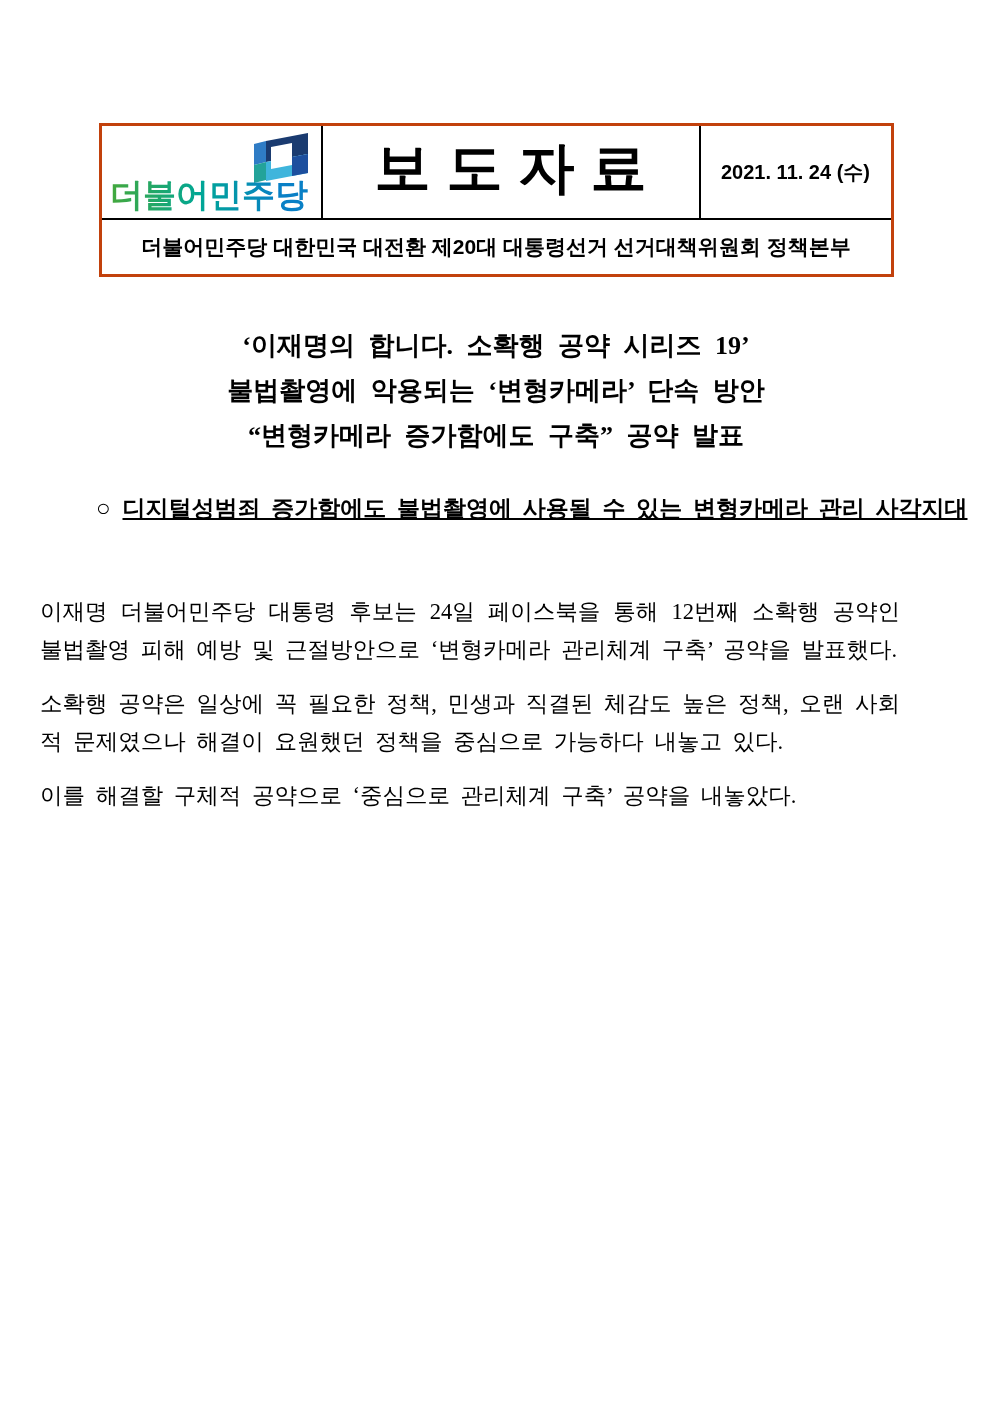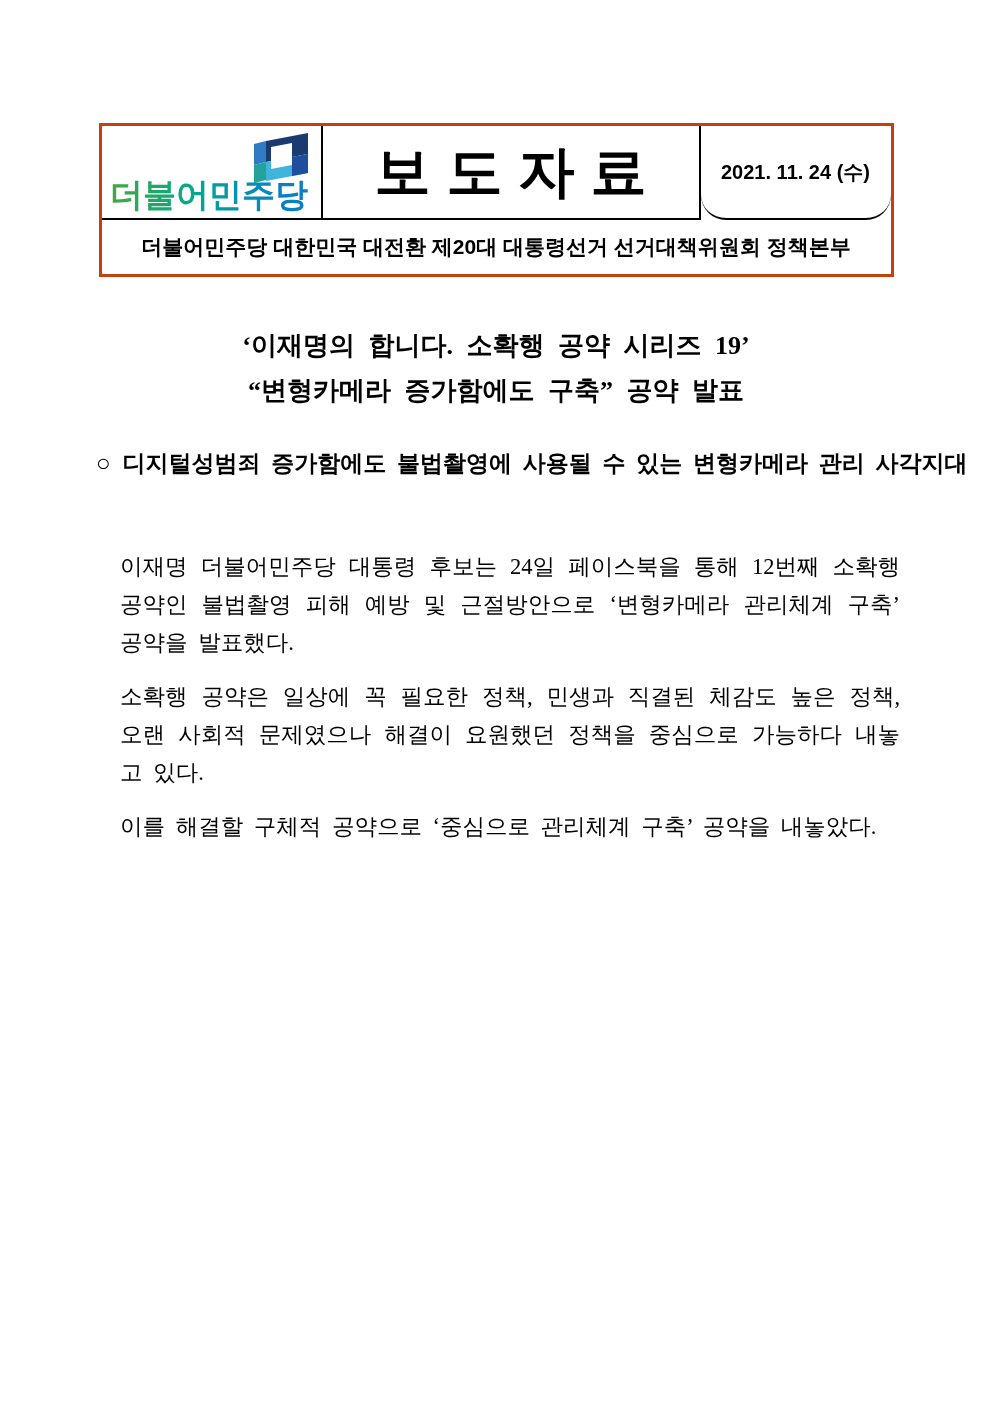--- a/index.html
+++ b/index.html
@@ -22,29 +22,29 @@
     border: 3px solid #c2410c;
     display: grid;
     grid-template-columns: 221px 378px 1fr;
     grid-template-rows: 94px 54px;
   }
   .hcell { box-sizing: border-box; }
   .logo-cell { border-right: 2px solid #000; border-bottom: 2px solid #000; position: relative; overflow: hidden; }
   .title-cell {
     border-right: 2px solid #000; border-bottom: 2px solid #000;
     display: flex; align-items: center; justify-content: center;
-    font-family: Liberation Sans, sans-serif;
+    font-family: Liberation Mono, monospace;
     font-weight: 900; font-size: 56px; letter-spacing: 16px; text-indent: 16px;
     line-height: 1;
   }
   .date-cell {
     border-bottom: 2px solid #000;
     display: flex; align-items: center; justify-content: center;
     font-family: "Liberation Sans", sans-serif;
-    font-weight: 700; font-size: 20px; border-radius: 25px;
+    font-weight: 700; font-size: 20px;
   }
   .subtitle-cell {
     grid-column: 1 / 4;
     display: flex; align-items: center; justify-content: center;
     font-family: "Liberation Sans", sans-serif;
     font-weight: 700; font-size: 21px;
   }
   .logo-svg { position: absolute; left: 6px; top: 2px; width: 210px; height: 90px; }
 
   
@@ -58,26 +58,26 @@
   }
 
   
   .bullets {
     margin: 30px 90px 0 96px;
     font-weight: 700;
     font-size: 23px;
     line-height: 40px;
     word-spacing: 5px;
   }
-  .bullet-row { white-space: nowrap; }
+  .bullet-row { white-space: nowrap; text-decoration: underline; }
   .bullet-marker { display: inline-block; margin-right: 12px; font-weight: 400; font-size: 24px; }
 
   
   .body-text {
-    margin: 64px 92px 0 120px;
+    margin: 64px 92px 0 40px;
     font-size: 22.5px;
     line-height: 38px;
     text-align: justify;
   }
   .body-text p { margin: 0 0 16px 0; word-spacing: 5px; }
 </style>
 </head>
 <body>
 
 <div class="page">
@@ -107,20 +107,21 @@
 
     <div class="hcell title-cell">보도자료</div>
 
     <div class="hcell date-cell">2021. 11. 24 (수)</div>
 
     <div class="hcell subtitle-cell">더불어민주당 대한민국 대전환 제20대 대통령선거 선거대책위원회 정책본부</div>
   </div>
 
   <div class="headline">
     <div>‘이재명의 합니다. 소확행 공약 시리즈 19’</div>
+    <div>불법촬영에 악용되는 ‘변형카메라’ 단속 방안</div>
     <div>“변형카메라 증가함에도 구축” 공약 발표</div>
   </div>
 
   <div class="bullets">
     <div class="bullet-row">
       <span class="bullet-marker">○</span><span>디지털성범죄 증가함에도 불법촬영에 사용될 수 있는 변형카메라 관리 사각지대</span>
     </div>
   </div>
 
   <div class="body-text">

